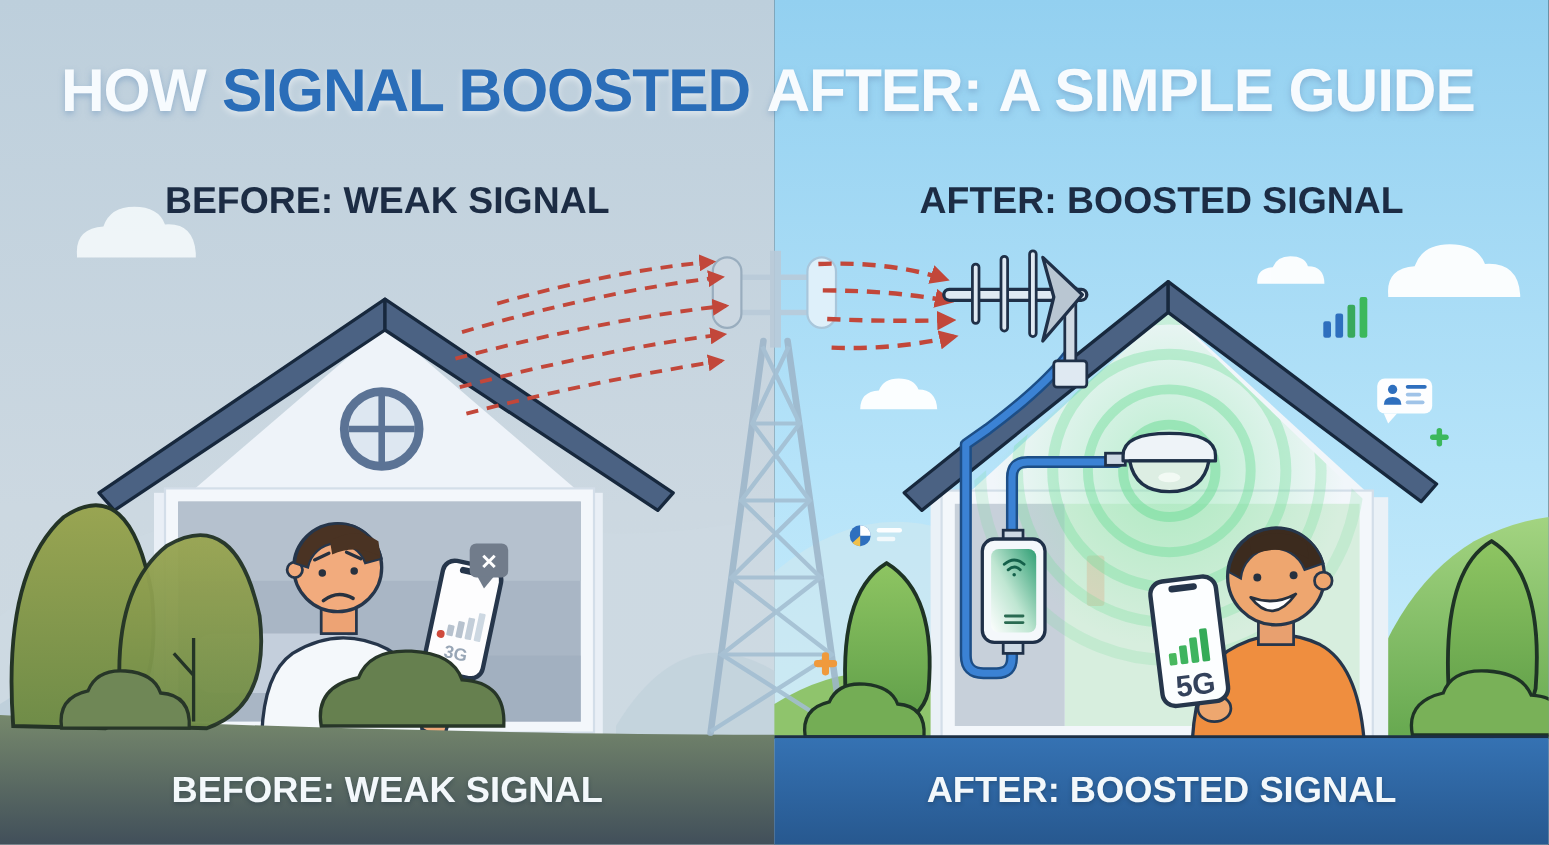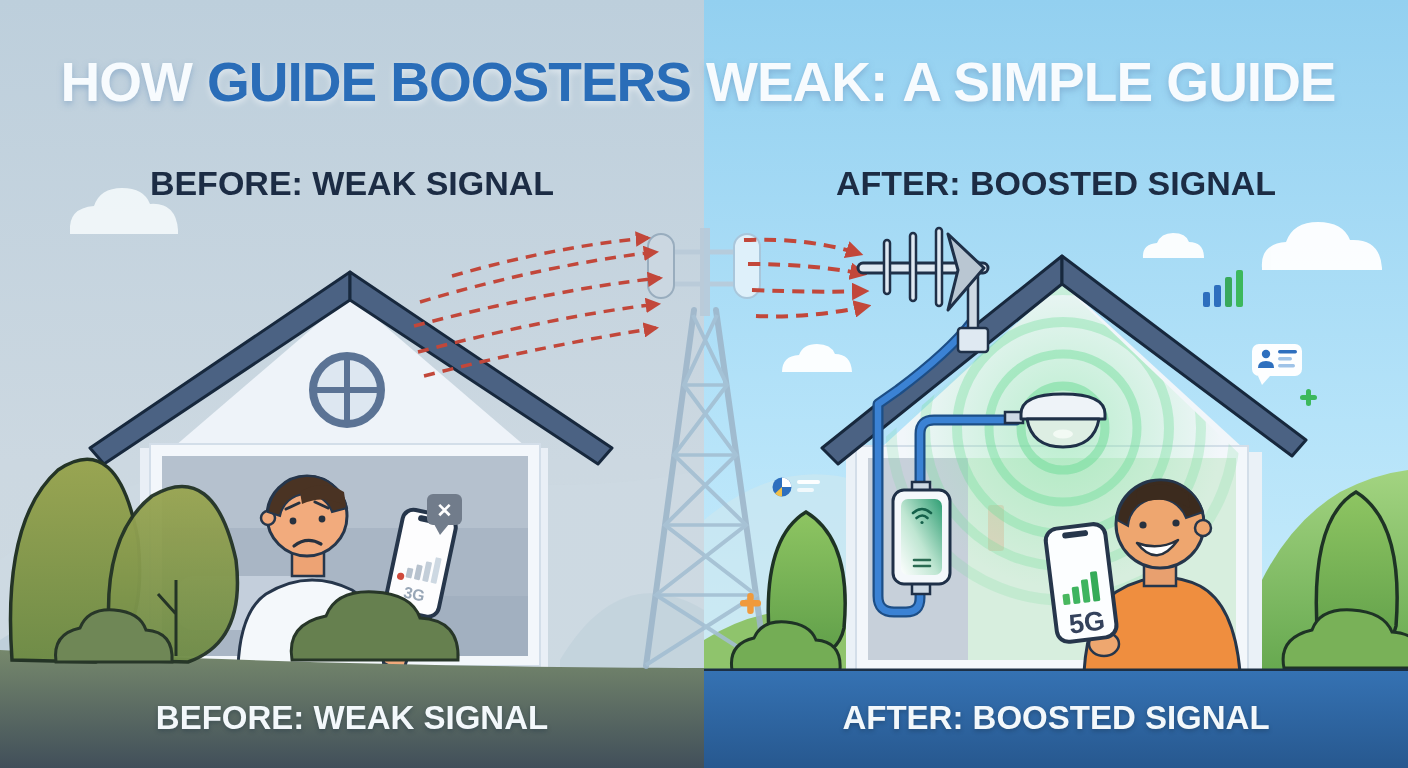--- a/index.html
+++ b/index.html
@@ -303,21 +303,21 @@
     <g>
       <circle cx="782" cy="487" r="9.5" fill="#2e6fbe"></circle>
       <path d="M782,487 L782,477.5 A9.5,9.5 0 0 1 791.5,487 Z" fill="#ffffff"></path>
       <path d="M782,487 L775,493.5 A9.5,9.5 0 0 0 782,496.5 Z" fill="#f0c04a"></path>
       <rect x="797" y="480" width="23" height="4" rx="2" fill="#ffffff" opacity="0.95"></rect>
       <rect x="797" y="488" width="17" height="4" rx="2" fill="#ffffff" opacity="0.75"></rect>
     </g>
   </svg>
 
   <div class="title">
-    <span class="w">HOW</span><span class="b">GUIDE BOOSTERS</span><span class="w">WEAK:</span><span class="w">A SIMPLE GUIDE</span>
+    <span class="w">HOW</span><span class="b">SIGNAL BOOSTED</span><span class="w">AFTER:</span><span class="w">A SIMPLE GUIDE</span>
   </div>
 
   <div class="subhead left">BEFORE: WEAK SIGNAL</div>
   <div class="subhead right">AFTER: BOOSTED SIGNAL</div>
 
   <div class="caption left">BEFORE: WEAK SIGNAL</div>
   <div class="caption right">AFTER: BOOSTED SIGNAL</div>
 </div>
 
 </body></html>

